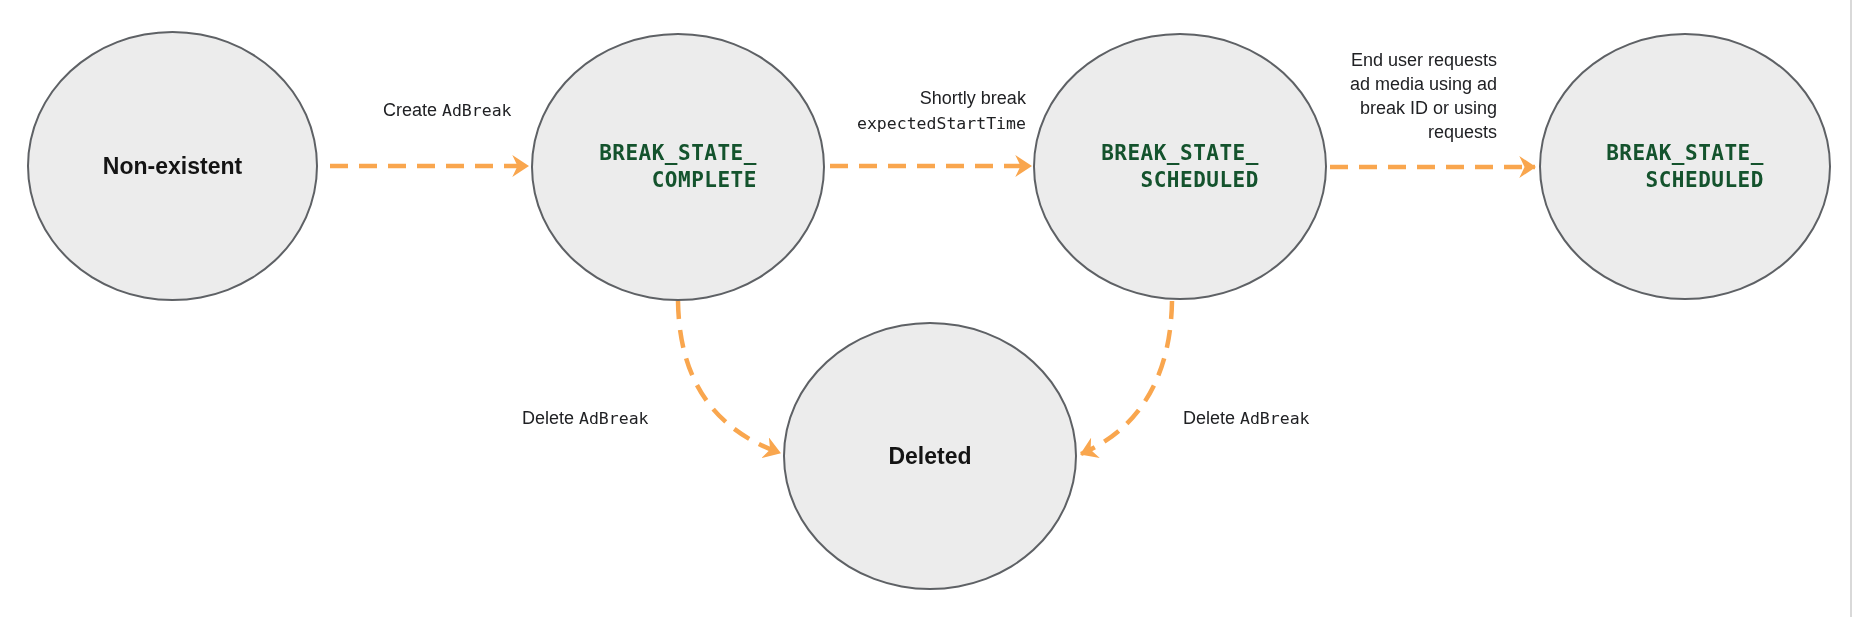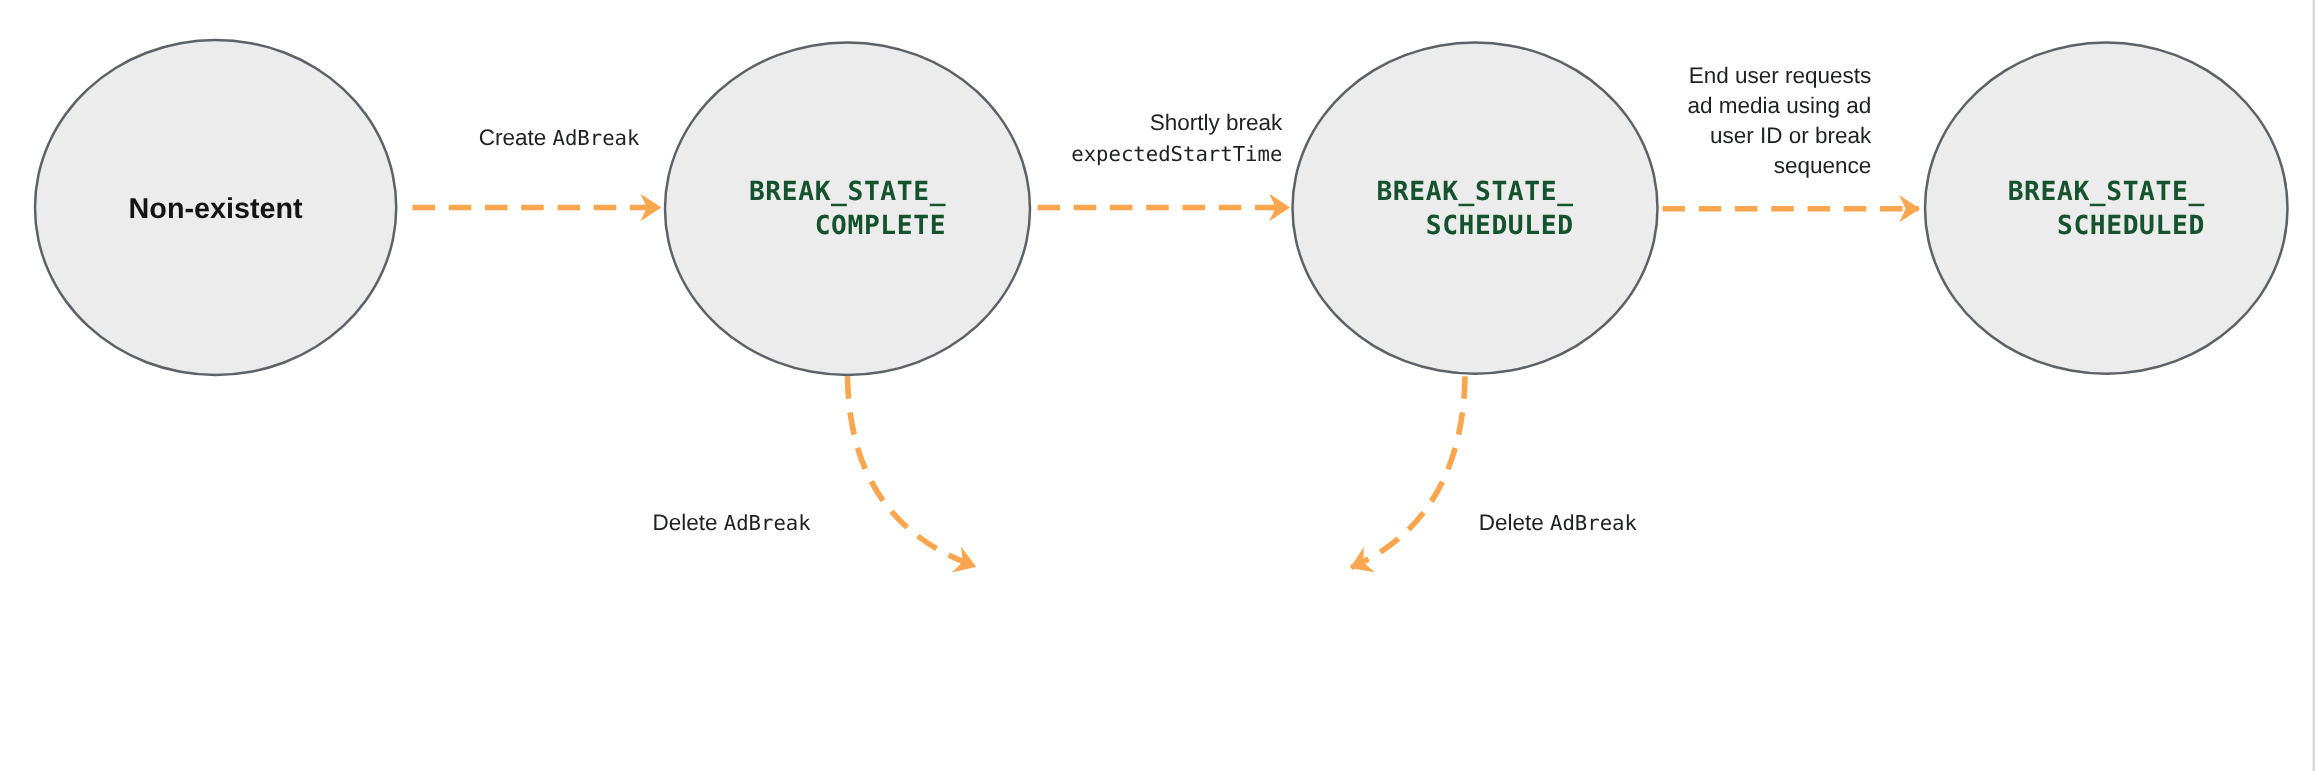--- a/index.html
+++ b/index.html
@@ -102,35 +102,40 @@
     </div>
   </div>
 
   <div class="node" style="left:1539px; top:33px; width:292px; height:267px;">
     <div class="node-label mono">
       <span class="line">BREAK_STATE_</span>
       <span class="line">SCHEDULED</span>
     </div>
   </div>
 
+  <div class="node" style="left:783px; top:322px; width:294px; height:268px;">
+    <div class="node-label sans">
+      <span class="line">Deleted</span>
+    </div>
+  </div>
 
   <div class="edge-label" style="left:347px; top:98px;margin-left:36px;">
     <span>Create</span><span class="mono gap">AdBreak</span>
   </div>
 
   <div class="edge-label shortly-label" style="left:833px; top:86px;">
     <span class="line">Shortly break</span>
     <span class="line mono">expectedStartTime</span>
   </div>
 
   <div class="edge-label enduser-label" style="left:1350px; top:48px;">
     <span class="line">End user requests</span>
     <span class="line">ad media using ad</span>
-    <span class="line">user ID or break</span>
-    <span class="line">sequence</span>
+    <span class="line">break ID or using</span>
+    <span class="line">requests</span>
   </div>
 
   <div class="edge-label" style="left:522px; top:406px;">
     <span>Delete</span><span class="mono gap">AdBreak</span>
   </div>
 
   <div class="edge-label" style="left:1183px; top:406px;">
     <span>Delete</span><span class="mono gap">AdBreak</span>
   </div>
 

